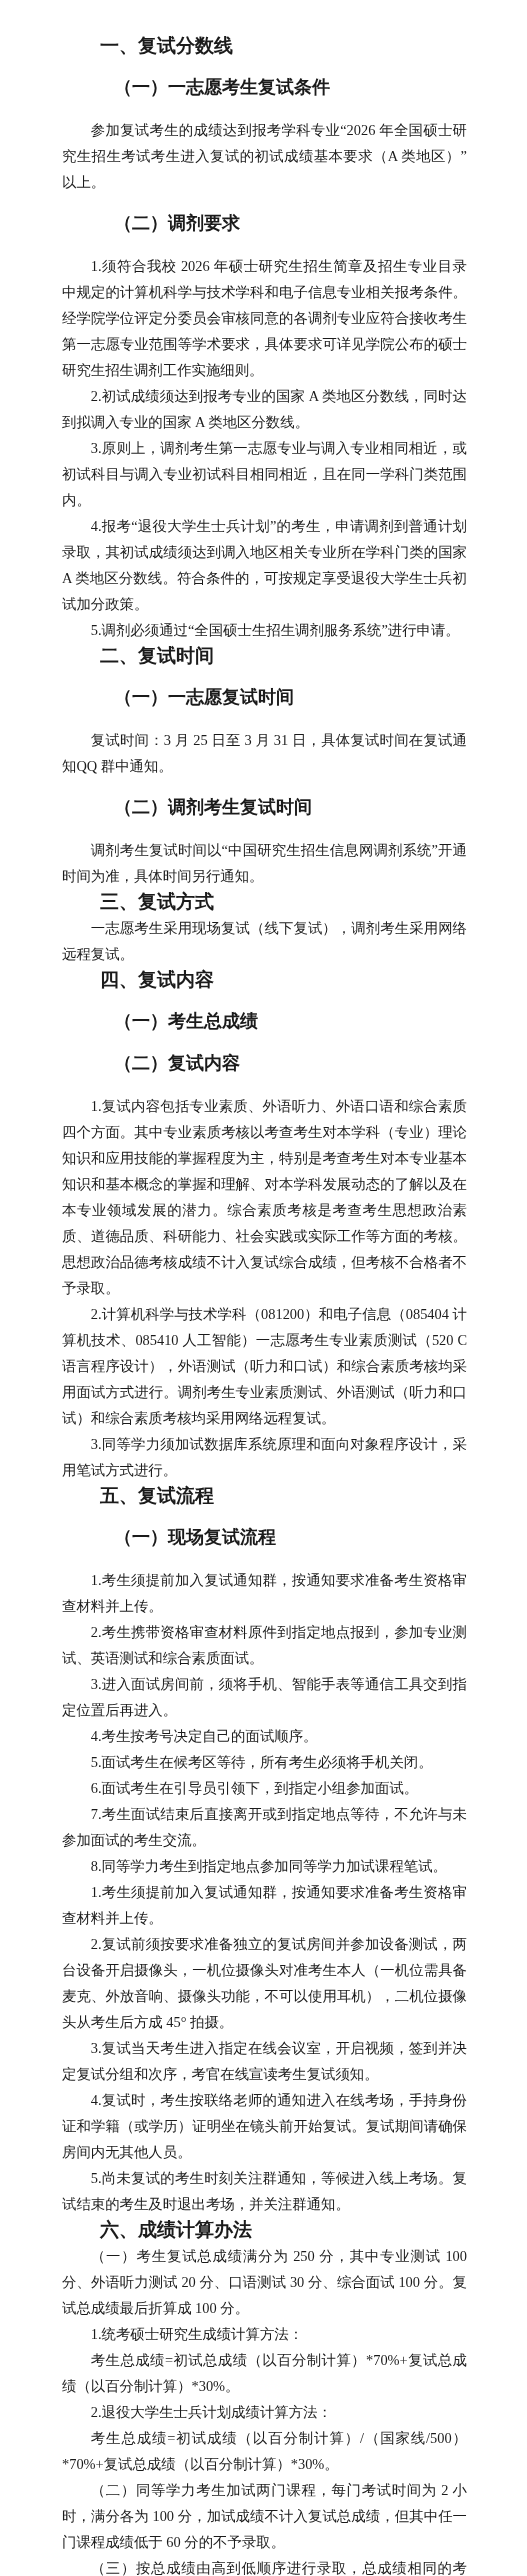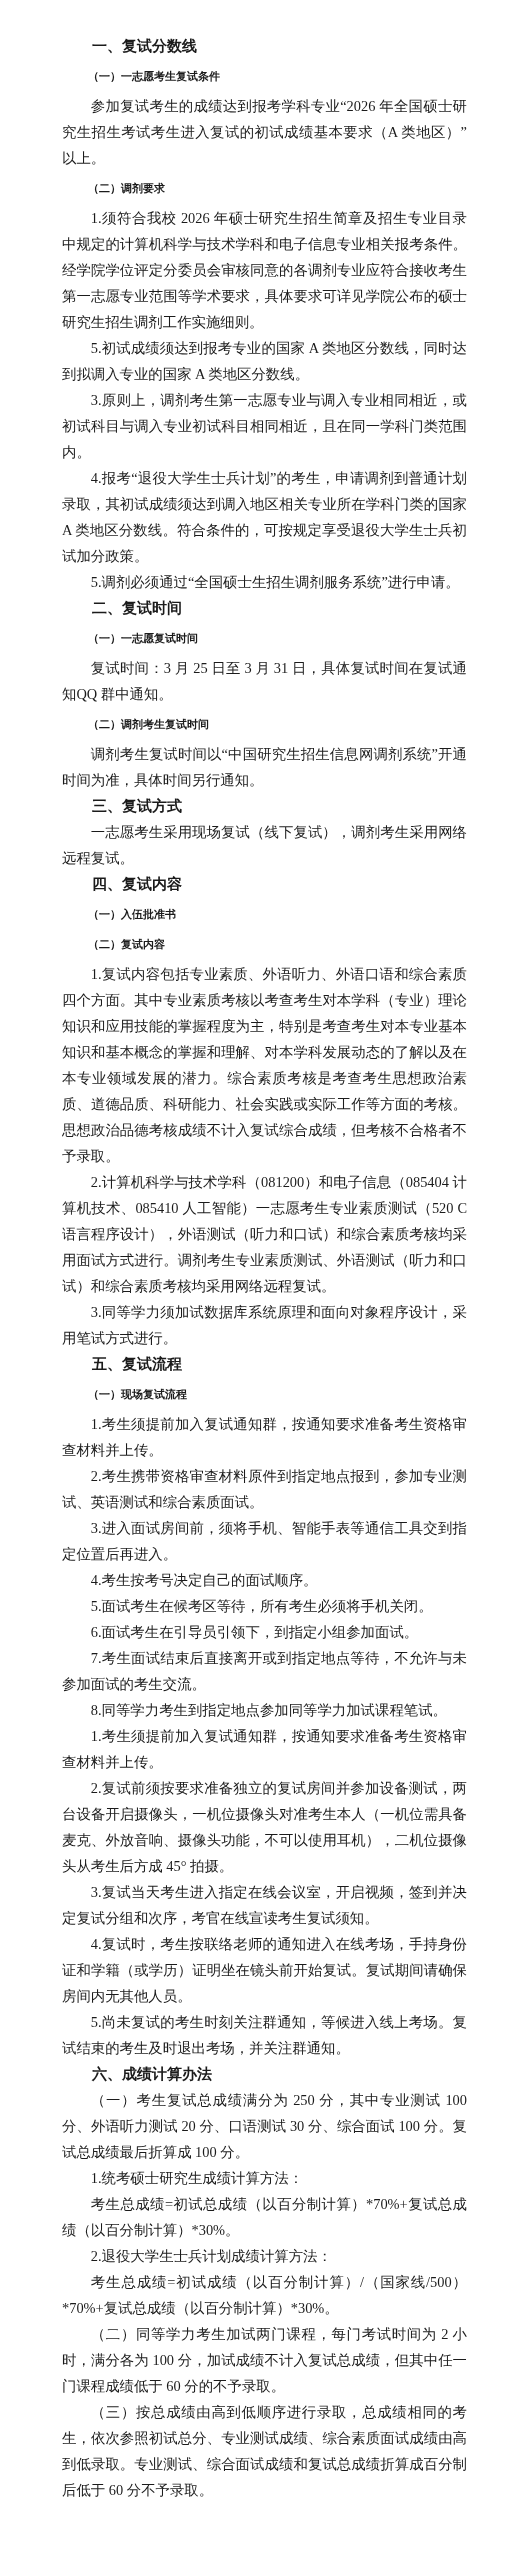--- a/index.html
+++ b/index.html
@@ -16,61 +16,61 @@
     line-height:26px;
   }
   .page p{
     margin:0;
     text-indent:2em;
     text-align:justify;
     text-justify:inter-ideograph;
   }
   .h-main{
     margin:0;
-    font-size:15px;
+    font-size:19px;
     font-weight:bold;
     text-indent:2em;
     line-height:26px;
     font-family:Liberation Sans, sans-serif;
   }
   .h-sub{
-    margin:4px;
-    font-size:11px;
+    margin:16px;
+    font-size:18px;
     font-weight:bold;
     text-indent:2em;
     line-height:26px;
-    font-family:Liberation Sans, sans-serif;
+    font-family:Liberation Mono, monospace;
   }
 </style>
 </head>
 <body>
 
 <main class="page">
 
   <h2 class="h-main">一、复试分数线</h2>
   <h3 class="h-sub">（一）一志愿考生复试条件</h3>
   <p>参加复试考生的成绩达到报考学科专业“2026 年全国硕士研究生招生考试考生进入复试的初试成绩基本要求（A 类地区）”以上。</p>
   <h3 class="h-sub">（二）调剂要求</h3>
   <p>1.须符合我校 2026 年硕士研究生招生简章及招生专业目录中规定的计算机科学与技术学科和电子信息专业相关报考条件。经学院学位评定分委员会审核同意的各调剂专业应符合接收考生第一志愿专业范围等学术要求，具体要求可详见学院公布的硕士研究生招生调剂工作实施细则。</p>
-  <p>5.初试成绩须达到报考专业的国家 A 类地区分数线，同时达到拟调入专业的国家 A 类地区分数线。</p>
+  <p>2.初试成绩须达到报考专业的国家 A 类地区分数线，同时达到拟调入专业的国家 A 类地区分数线。</p>
   <p>3.原则上，调剂考生第一志愿专业与调入专业相同相近，或初试科目与调入专业初试科目相同相近，且在同一学科门类范围内。</p>
   <p>4.报考“退役大学生士兵计划”的考生，申请调剂到普通计划录取，其初试成绩须达到调入地区相关专业所在学科门类的国家 A 类地区分数线。符合条件的，可按规定享受退役大学生士兵初试加分政策。</p>
   <p>5.调剂必须通过“全国硕士生招生调剂服务系统”进行申请。</p>
 
   <h2 class="h-main">二、复试时间</h2>
   <h3 class="h-sub">（一）一志愿复试时间</h3>
   <p>复试时间：3 月 25 日至 3 月 31 日，具体复试时间在复试通知QQ 群中通知。</p>
   <h3 class="h-sub">（二）调剂考生复试时间</h3>
   <p>调剂考生复试时间以“中国研究生招生信息网调剂系统”开通时间为准，具体时间另行通知。</p>
 
   <h2 class="h-main">三、复试方式</h2>
   <p>一志愿考生采用现场复试（线下复试），调剂考生采用网络远程复试。</p>
 
   <h2 class="h-main">四、复试内容</h2>
-  <h3 class="h-sub">（一）入伍批准书</h3>
+  <h3 class="h-sub">（一）考生总成绩</h3>
   <h3 class="h-sub">（二）复试内容</h3>
   <p>1.复试内容包括专业素质、外语听力、外语口语和综合素质四个方面。其中专业素质考核以考查考生对本学科（专业）理论知识和应用技能的掌握程度为主，特别是考查考生对本专业基本知识和基本概念的掌握和理解、对本学科发展动态的了解以及在本专业领域发展的潜力。综合素质考核是考查考生思想政治素质、道德品质、科研能力、社会实践或实际工作等方面的考核。思想政治品德考核成绩不计入复试综合成绩，但考核不合格者不予录取。</p>
   <p>2.计算机科学与技术学科（081200）和电子信息（085404 计算机技术、085410 人工智能）一志愿考生专业素质测试（520 C语言程序设计），外语测试（听力和口试）和综合素质考核均采用面试方式进行。调剂考生专业素质测试、外语测试（听力和口试）和综合素质考核均采用网络远程复试。</p>
   <p>3.同等学力须加试数据库系统原理和面向对象程序设计，采用笔试方式进行。</p>
 
   <h2 class="h-main">五、复试流程</h2>
   <h3 class="h-sub">（一）现场复试流程</h3>
   <p>1.考生须提前加入复试通知群，按通知要求准备考生资格审查材料并上传。</p>
   <p>2.考生携带资格审查材料原件到指定地点报到，参加专业测试、英语测试和综合素质面试。</p>
   <p>3.进入面试房间前，须将手机、智能手表等通信工具交到指定位置后再进入。</p>

